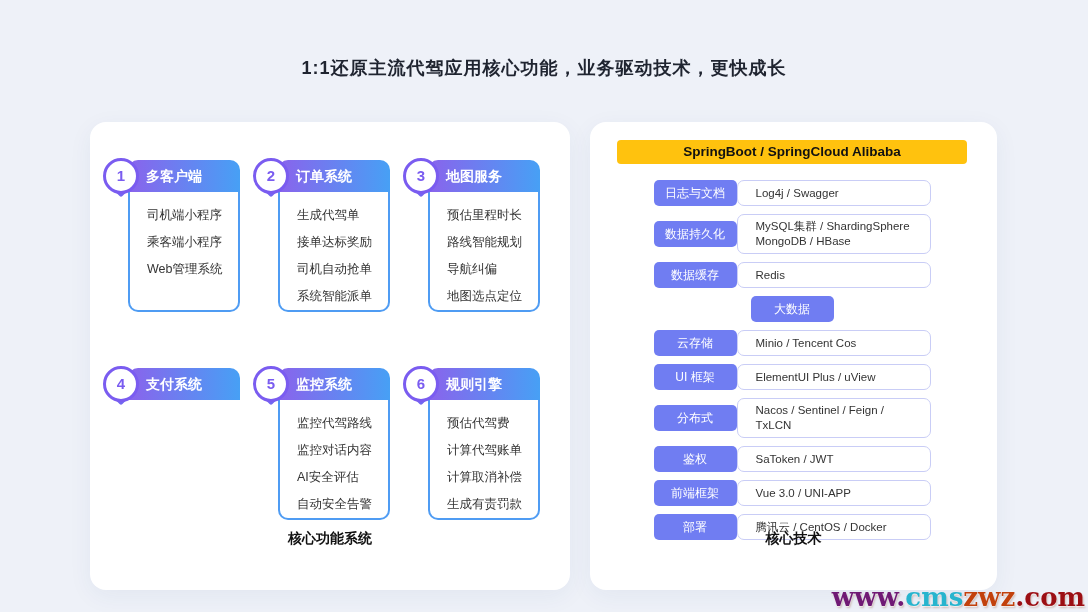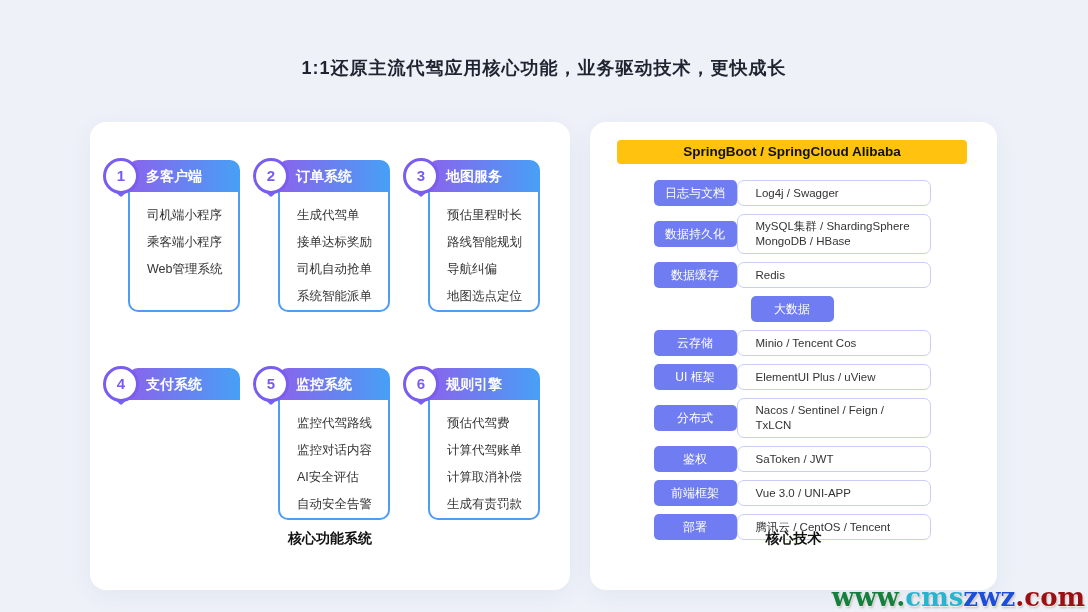--- a/index.html
+++ b/index.html
@@ -242,21 +242,21 @@
 
   <div class="tech-row">
     <div class="tech-tag">前端框架</div>
     <div class="tech-line"></div>
     <div class="tech-box">Vue 3.0 / UNI-APP</div>
   </div>
 
   <div class="tech-row">
     <div class="tech-tag">部署</div>
     <div class="tech-line"></div>
-    <div class="tech-box">腾讯云 / CentOS / Tencent</div>
+    <div class="tech-box">腾讯云 / CentOS / Docker</div>
   </div>
 </div>
   <div class="panel-footer">核心技术</div>
 </div>
 
 <div class="watermark">
-  <span style="color: #15803d;">www.</span><span style="color: rgb(39, 180, 206);">cms</span><span style="color: #1d4ed8; text-align: center;">zwz</span><span style="color: rgb(156, 15, 20);">.com</span>
+  <span style="color: #701a75;">www.</span><span style="color: rgb(39, 180, 206);">cms</span><span style="color: #c2410c; text-align: center;">zwz</span><span style="color: rgb(156, 15, 20);">.com</span>
 </div>
 
 </body></html>

